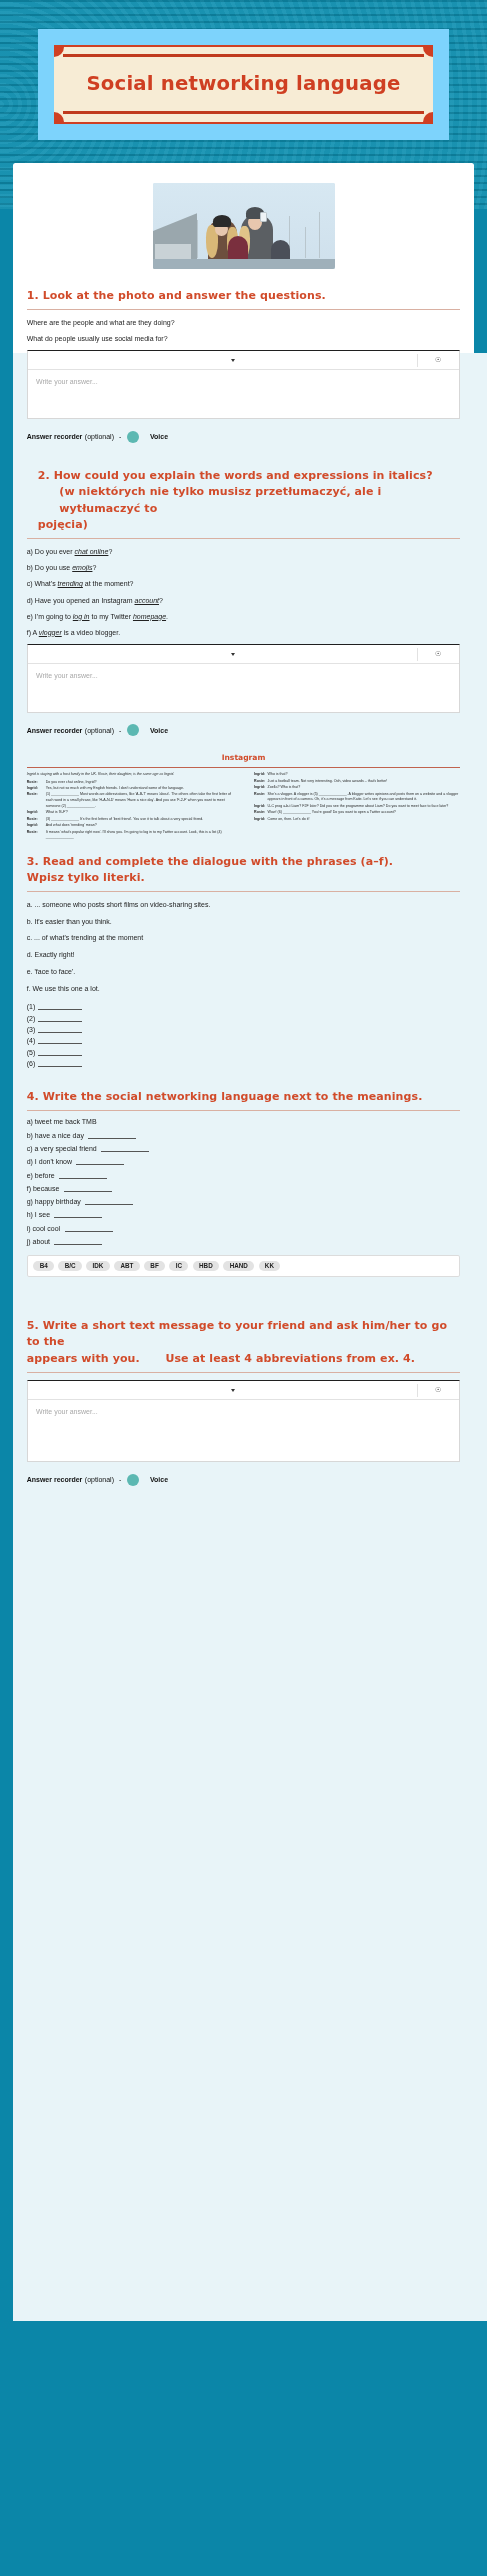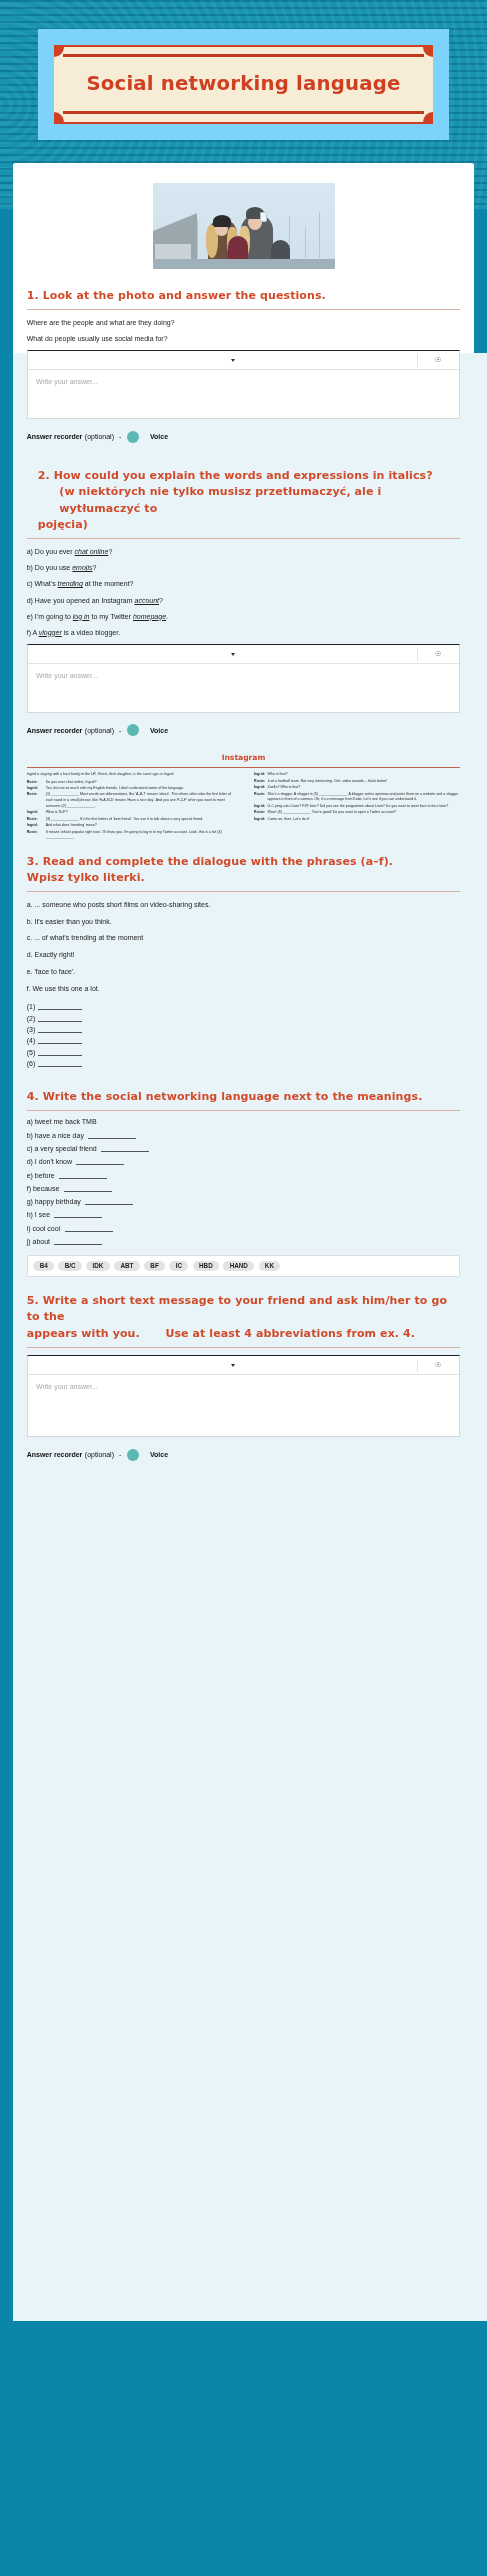--- a/index.html
+++ b/index.html
@@ -413,21 +413,21 @@
       <span class="chip">B/C</span>
       <span class="chip">IDK</span>
       <span class="chip">ABT</span>
       <span class="chip">BF</span>
       <span class="chip">IC</span>
       <span class="chip">HBD</span>
       <span class="chip">HAND</span>
       <span class="chip">KK</span>
     </div>
 
-    <h3 class="ex" style="margin-top:16px;">
+    <h3 class="ex" style="margin-top:41px;">
       <span>5. Write a short text message to your friend and ask him/her to go to the</span><br>
       <span>appears with you.</span>
       <span class="ind">Use at least 4 abbreviations from ex. 4.</span>
     </h3>
     <hr class="rule">
 
     <div class="ansbox">
       <div class="ans-tool">
         <span class="caret"></span>
         <span class="sep"></span>

